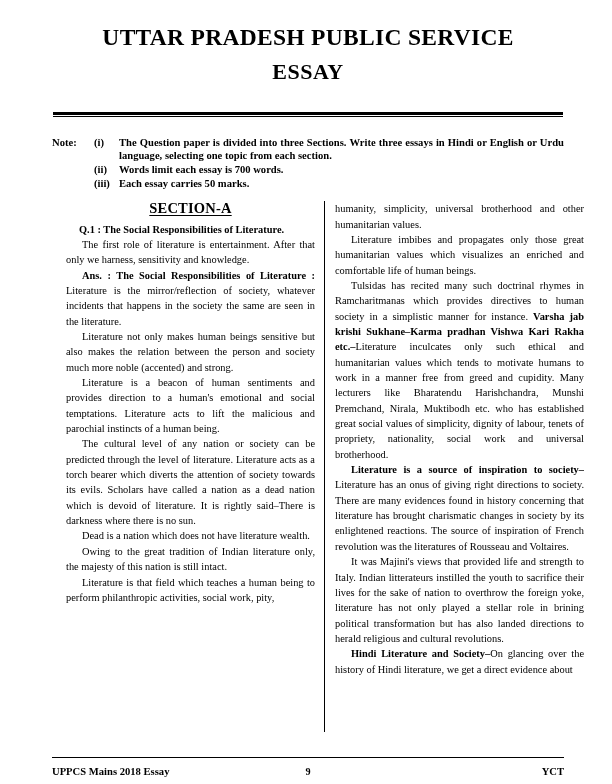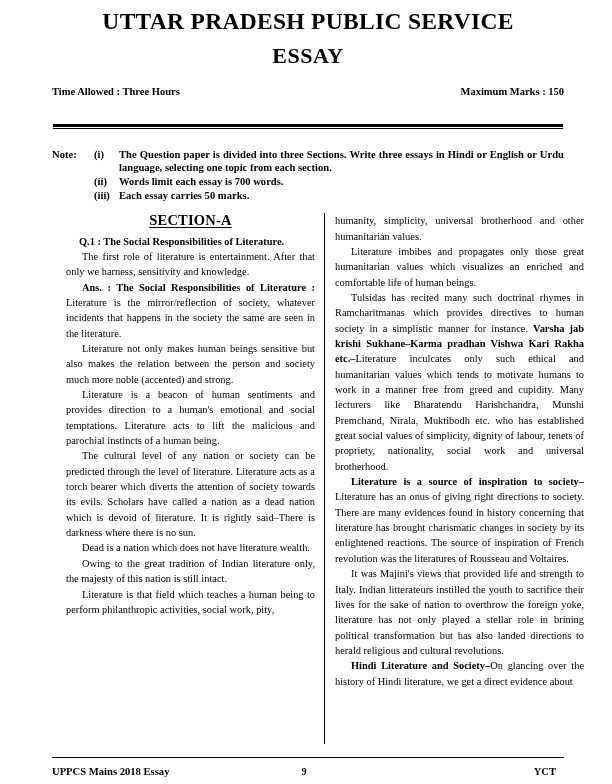--- a/index.html
+++ b/index.html
@@ -24,21 +24,21 @@
   }
 
   
   .doc-title {
     text-align: center;
     font-weight: bold;
     font-size: 23.5px;
     line-height: 27px;
     letter-spacing: 0.3px;
     margin: 0;
-    padding-top: 8px;
+    padding-top: 24px;
   }
   .doc-title .line2 { display: block; }
   .essay-title {
     text-align: center;
     font-weight: bold;
     font-size: 22px;
     line-height: 26px;
     margin: 8px 0 0 0;
     letter-spacing: 0.5px;
   }
@@ -146,21 +146,21 @@
     position: absolute;
     left: 52px;
     right: 48px;
     bottom: 26px;
     height: 1.4px;
     background: #000;
   }
   .footer {
     position: absolute;
     left: 52px;
-    right: 56px;
+    right: 48px;
     bottom: 7px;
     display: flex;
     align-items: center;
     font-weight: bold;
     font-size: 10.6px;
   }
   .footer-left { flex: 0 0 auto; }
   .footer-center {
     position: absolute;
     left: 0; right: 0;
@@ -172,24 +172,20 @@
 </head>
 <body>
 
 <div class="page">
 
   <div>
     <h1 class="doc-title">
       <span>UTTAR PRADESH PUBLIC SERVICE</span>
     </h1>
     <h2 class="essay-title">ESSAY</h2>
-    <div class="meta-row">
-      <span>Time Allowed : Three Hours</span>
-      <span>Maximum Marks : 150</span>
-    </div>
   </div>
 
   <div class="rule-block">
     <div class="rule-thick"></div>
     <div class="rule-thin"></div>
   </div>
 
   <div class="note">
     <div class="note-row">
       <span class="note-label">Note:</span>

